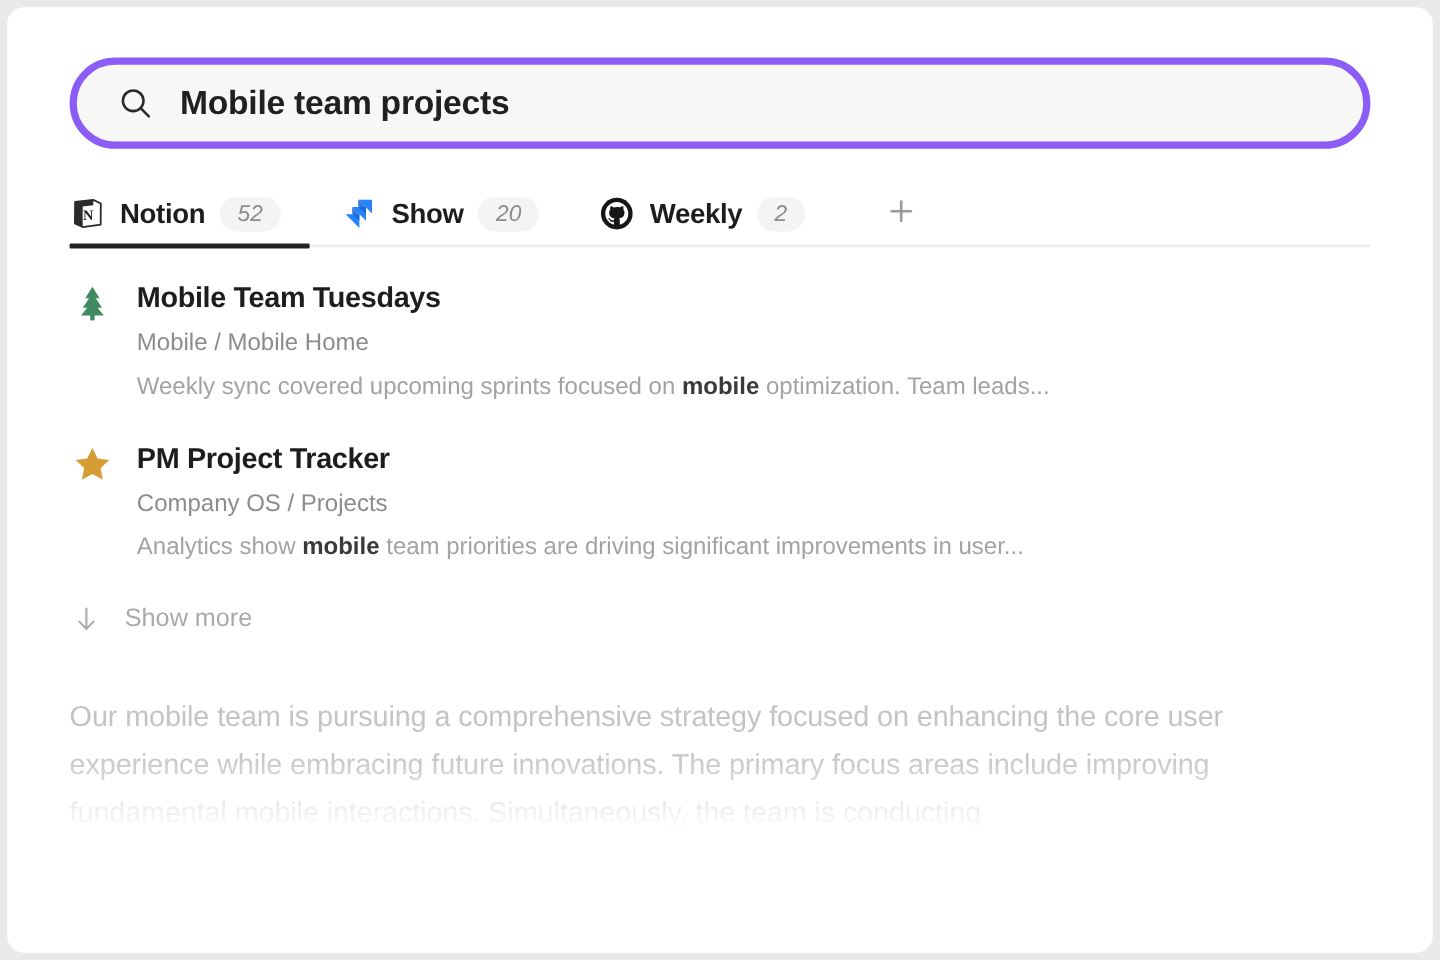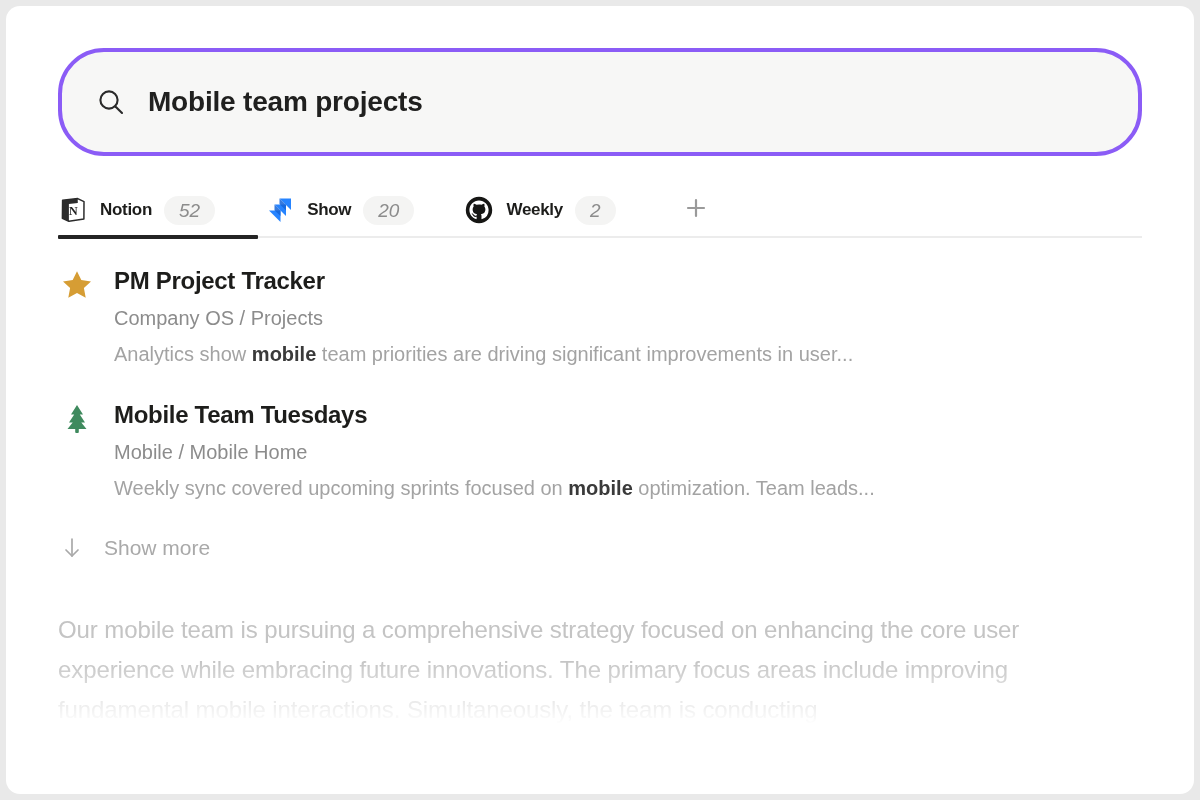--- a/index.html
+++ b/index.html
@@ -18,23 +18,23 @@
     background:#ffffff;
     border-radius:14px;
     overflow:hidden;
   }
 
   
   .search-wrap { padding:42px 52px 0 52px; }
 
   .search-bar {
     display:flex; align-items:center; gap:22px;
-    height:108px;
+    height:76px;
     background:#f7f7f6;
-    border:4px solid #8b5cf6;
+    border:6px solid #8b5cf6;
     border-radius:46px;
     padding:0 34px;
   }
   .search-icon { flex:0 0 auto; width:30px; height:30px; display:block; }
   .search-value {
     font-size:28px; font-weight:600; color:#20201f;
     letter-spacing:-0.2px; white-space:nowrap;
   }
 
   
@@ -42,21 +42,21 @@
   .tabs-row { display:flex; align-items:center; height:52px; gap:0; }
 
   .tab {
     display:flex; align-items:center; gap:12px;
     height:52px; padding:0 14px 0 0;
     margin-right:36px;
     cursor:pointer;
   }
   .tab-icon { width:30px; height:30px; flex:0 0 auto; display:block; }
   .tab-label {
-    font-size:17px; font-weight:700; color:#1d1d1b;
+    font-size:23px; font-weight:700; color:#1d1d1b;
     letter-spacing:-0.3px; white-space:nowrap;
   }
   .tab-badge {
     font-size:19px; color:#8c8c8c; font-weight:400;
     background:#f4f4f3; border-radius:16px;
     padding:5px 15px; line-height:1; white-space:nowrap;font-style:italic;
   }
   .add-tab-btn {
     width:44px; height:44px; display:flex; align-items:center; justify-content:center;
     cursor:pointer; margin-left:8px;
@@ -192,50 +192,50 @@
 
   <div class="tabs-divider">
     <div class="tab-underline"></div>
   </div>
 
   <div class="results">
 
     <div class="result-item">
       <span class="result-emoji">
         <svg viewBox="0 0 34 34" width="34" height="34">
+          <path d="M17 3 L23 12.5 L19.8 12.5 L25 20.5 L21.3 20.5 L26.5 27 L7.5 27
+                   L12.7 20.5 L9 20.5 L14.2 12.5 L11 12.5 Z" fill="#3f8a5e"></path>
+          <rect x="15.2" y="26" width="3.6" height="5" rx="1" fill="#3f8a5e"></rect>
+        </svg>
+      </span>
+      <div class="result-body">
+        <div class="result-title">Mobile Team Tuesdays</div>
+        <div class="result-path">Mobile / Mobile Home</div>
+        <div class="result-snippet">
+          <span>Weekly sync covered upcoming sprints focused on </span><b>mobile</b><span> optimization. Team leads...</span>
+        </div>
+      </div>
+    </div>
+
+    <div class="result-item">
+      <span class="result-emoji">
+        <svg viewBox="0 0 34 34" width="34" height="34">
           <path d="M17 3.2 L21.3 12.1 L31 13.4 L23.9 20.1 L25.7 29.7 L17 25.1 L8.3 29.7
                    L10.1 20.1 L3 13.4 L12.7 12.1 Z" fill="#d69d34"></path>
         </svg>
       </span>
       <div class="result-body">
         <div class="result-title">PM Project Tracker</div>
         <div class="result-path">Company OS / Projects</div>
         <div class="result-snippet">
           <span>Analytics show </span><b>mobile</b><span> team priorities are driving significant improvements in user...</span>
         </div>
       </div>
     </div>
 
-    <div class="result-item">
-      <span class="result-emoji">
-        <svg viewBox="0 0 34 34" width="34" height="34">
-          <path d="M17 3 L23 12.5 L19.8 12.5 L25 20.5 L21.3 20.5 L26.5 27 L7.5 27
-                   L12.7 20.5 L9 20.5 L14.2 12.5 L11 12.5 Z" fill="#3f8a5e"></path>
-          <rect x="15.2" y="26" width="3.6" height="5" rx="1" fill="#3f8a5e"></rect>
-        </svg>
-      </span>
-      <div class="result-body">
-        <div class="result-title">Mobile Team Tuesdays</div>
-        <div class="result-path">Mobile / Mobile Home</div>
-        <div class="result-snippet">
-          <span>Weekly sync covered upcoming sprints focused on </span><b>mobile</b><span> optimization. Team leads...</span>
-        </div>
-      </div>
-    </div>
-
     <div class="show-more">
       <span class="show-more-icon">
         <svg viewBox="0 0 28 28" width="28" height="28" fill="none" stroke="#a9a9a9" stroke-width="1.7" stroke-linecap="round" stroke-linejoin="round">
           <line x1="14" y1="5" x2="14" y2="22"></line>
           <polyline points="8,16 14,22 20,16"></polyline>
         </svg>
       </span>
       <span class="show-more-label">Show more</span>
     </div>
 

